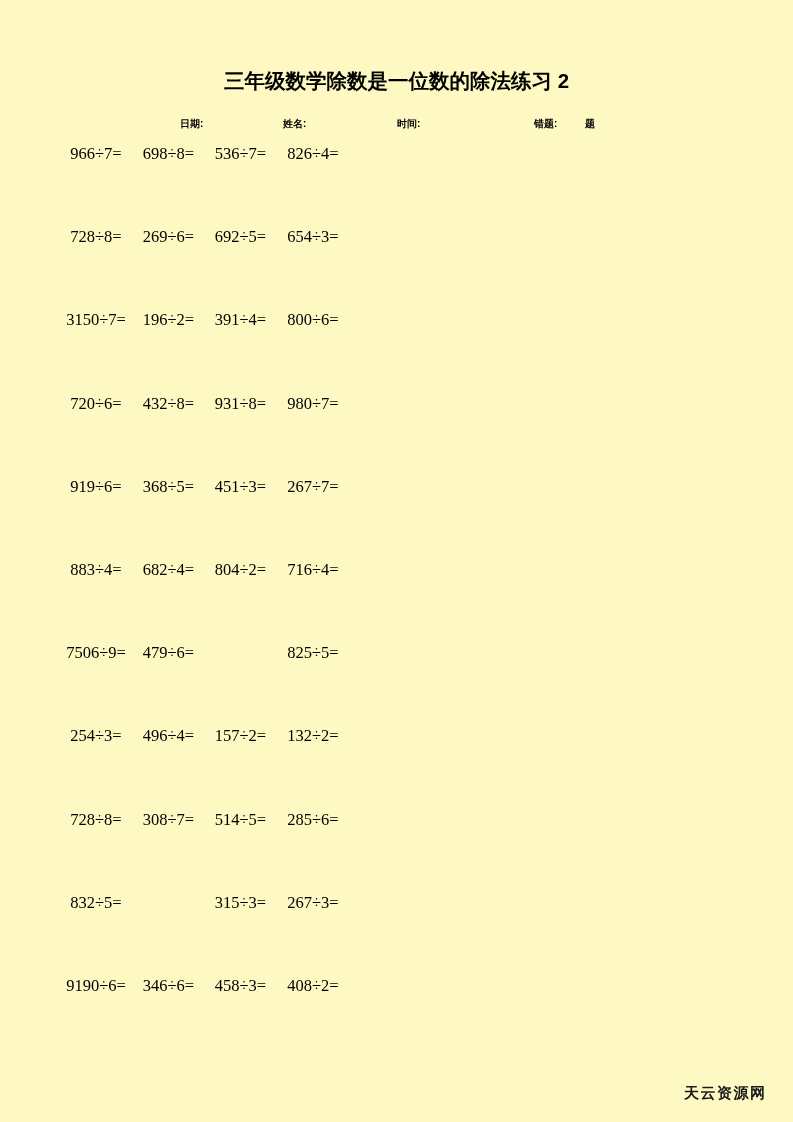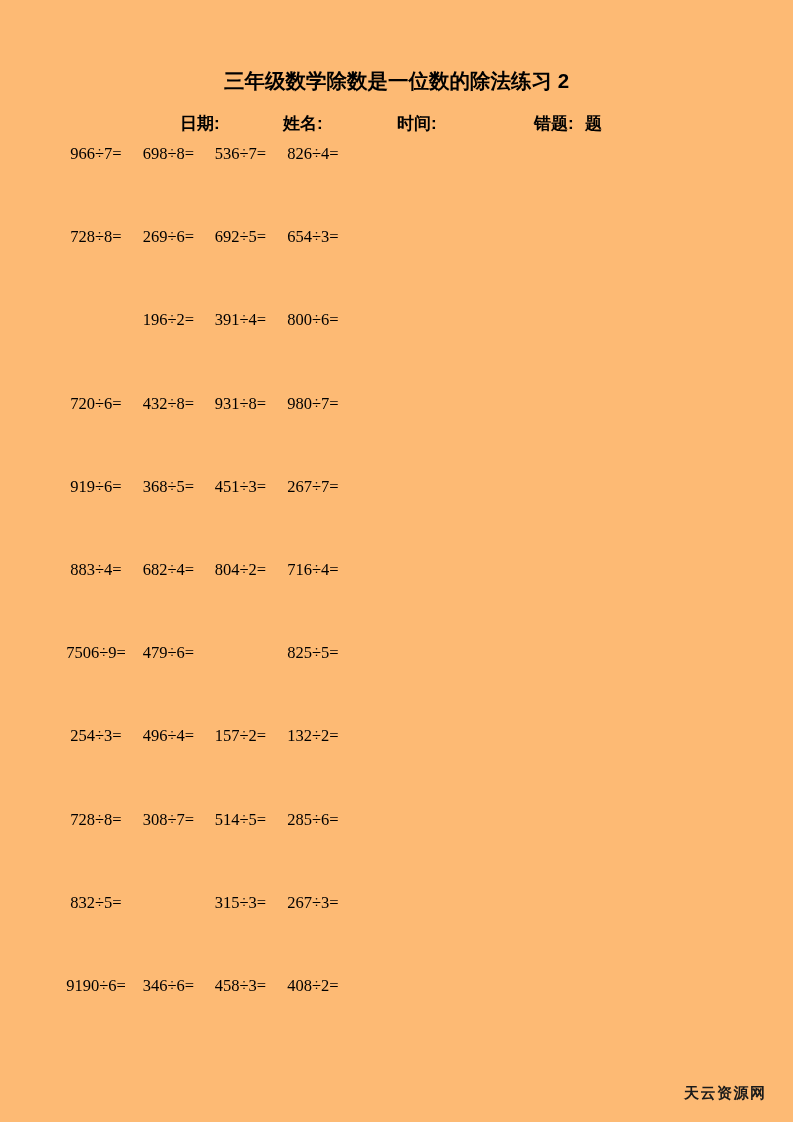--- a/index.html
+++ b/index.html
@@ -4,21 +4,21 @@
 <style>
   html, body {
     margin: 0;
     padding: 0;
     background: #ffffff;
   }
   .page {
     position: relative;
     width: 793px;
     height: 1122px;
-    background: #fdba74;
+    background: #fef9c3;
     overflow: hidden;
     font-family: "Liberation Serif", "DejaVu Serif", serif;
     color: #000000;
   }
 
   
   .title {
     position: absolute;
     top: 68px;
     left: 0;
@@ -34,21 +34,21 @@
 
   
   .meta-row {
     position: absolute;
     top: 113px;
     left: 0;
     width: 793px;
     height: 22px;
     font-family: "Liberation Sans", "DejaVu Sans", sans-serif;
     font-weight: bold;
-    font-size: 17px;
+    font-size: 10px;
     line-height: 22px;
   }
   .meta-item {
     position: absolute;
     white-space: nowrap;
   }
   .meta-date  { left: 180px; }
   .meta-name  { left: 283px; }
   .meta-time  { left: 397px; }
   .meta-wrong { left: 504px; margin-left: 30px; }
@@ -115,20 +115,21 @@
         <div class="cell c2">536÷7=</div>
         <div class="cell c3">826÷4=</div>
       </div>
       <div class="prow">
         <div class="cell c0">728÷8=</div>
         <div class="cell c1">269÷6=</div>
         <div class="cell c2">692÷5=</div>
         <div class="cell c3">654÷3=</div>
       </div>
       <div class="prow">
+        <div class="cell c0">3150÷7=</div>
         <div class="cell c1">196÷2=</div>
         <div class="cell c2">391÷4=</div>
         <div class="cell c3">800÷6=</div>
       </div>
       <div class="prow">
         <div class="cell c0">720÷6=</div>
         <div class="cell c1">432÷8=</div>
         <div class="cell c2">931÷8=</div>
         <div class="cell c3">980÷7=</div>
       </div>

